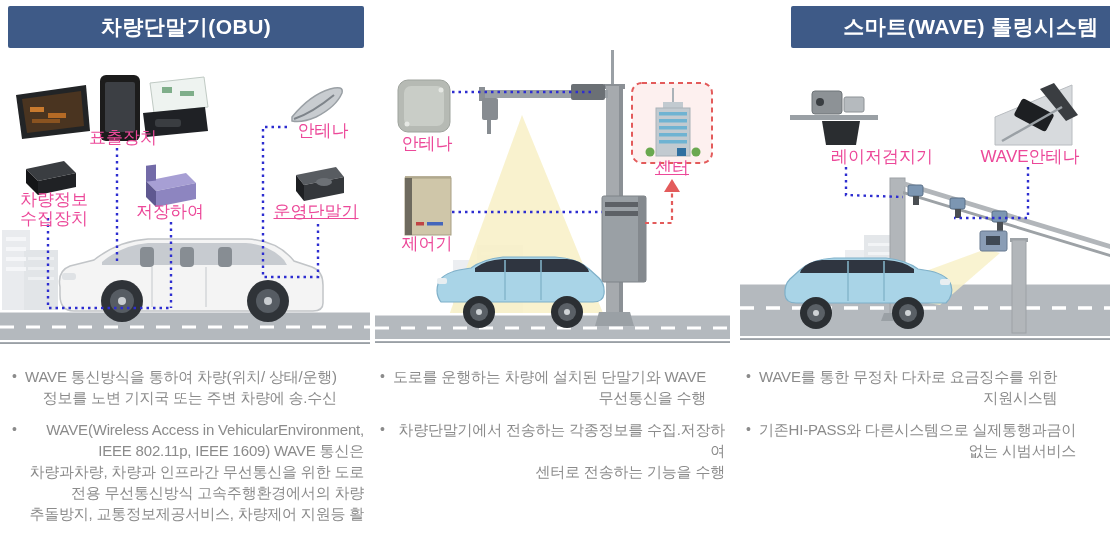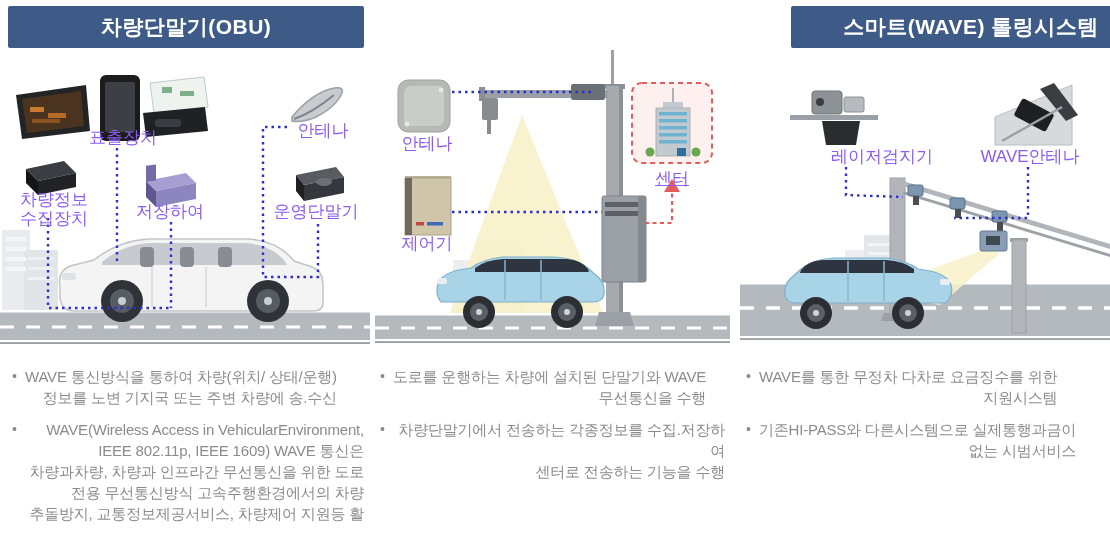--- a/index.html
+++ b/index.html
@@ -1,21 +1,21 @@
 <!DOCTYPE html>
 <html><head>
 <meta charset="utf-8">
 <style>
   html,body{margin:0;padding:0;background:#ffffff;}
   #stage{position:relative;width:1110px;height:524px;background:#ffffff;overflow:hidden;
          font-family:"Liberation Sans","DejaVu Sans",sans-serif;}
   .hdr{position:absolute;top:6px;height:42px;background:#3e5a87;border-radius:2px;
        color:#ffffff;font-size:21px;font-weight:bold;text-align:center;line-height:42px;letter-spacing:0.5px;}
   .panel-svg{position:absolute;}
-  .dev-label{position:absolute;color:#8b5cf6;font-size:17px;line-height:1.12;text-align:center;
+  .dev-label{position:absolute;color:#ec4899;font-size:17px;line-height:1.12;text-align:center;
              white-space:pre-line;font-weight:500;}
   .bullets{position:absolute;width:352px;}
   .bullet{display:flex;margin-bottom:11px;color:#8b8b8b;font-size:15px;line-height:21px;}
   .bullet .dot{flex:0 0 13px;color:#8b8b8b;font-size:14px;line-height:21px;}
   .bullet .txt{white-space:pre-line;letter-spacing:-0.2px;text-align:right;}
 </style>
 </head>
 <body>
 
 <div id="stage">
@@ -276,25 +276,25 @@
       <polyline points="106,112 106,140 163,142"></polyline>
       <polyline points="288,112 288,163 214,163"></polyline>
     </g>
   </svg>
 
   <div class="dev-label" style="left:88px;top:128px;width:70px;">표출장치</div>
   <div class="dev-label" style="left:292px;top:121px;width:62px;">안테나</div>
   <div class="dev-label" style="left:14px;top:190px;width:80px;">차량정보
 수집장치</div>
   <div class="dev-label" style="left:134px;top:202px;width:72px;">저장하여</div>
-  <div class="dev-label" style="left:270px;top:202px;width:92px;">운영단말기</div>
+  <div class="dev-label" style="left:270px;top:202px;width:92px;text-decoration:underline;">운영단말기</div>
 
   <div class="dev-label" style="left:396px;top:134px;width:62px;">안테나</div>
   <div class="dev-label" style="left:394px;top:234px;width:66px;">제어기</div>
-  <div class="dev-label" style="left:646px;top:169px;width:52px;text-decoration:underline;">센터</div>
+  <div class="dev-label" style="left:646px;top:158px;width:52px;text-decoration:underline;">센터</div>
 
   <div class="dev-label" style="left:826px;top:147px;width:112px;">레이저검지기</div>
   <div class="dev-label" style="left:976px;top:147px;width:108px;">WAVE안테나</div>
 
   <div class="bullets" style="left:12px;top:366px;">
     <div class="bullet">
       <span class="dot">•</span>
       <span class="txt">WAVE 통신방식을 통하여 차량(위치/ 상태/운행)
 정보를 노변 기지국 또는 주변 차량에 송.수신</span>
     </div>

